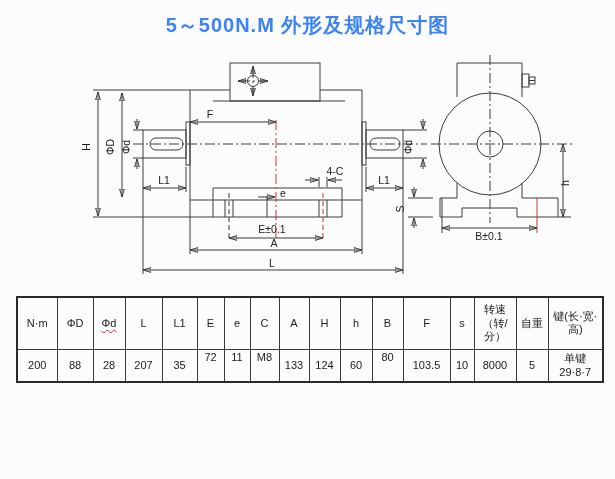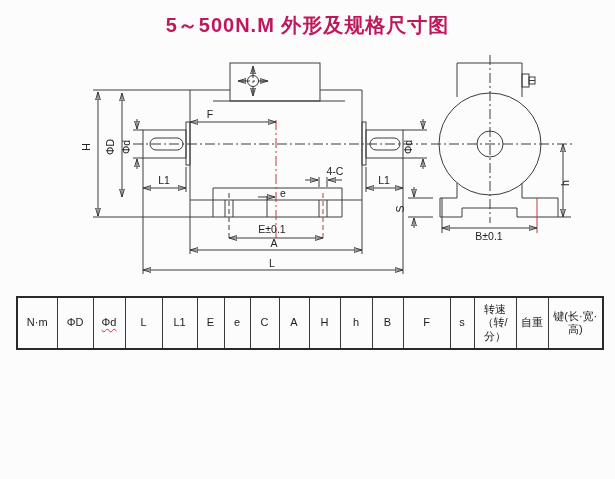--- a/index.html
+++ b/index.html
@@ -7,21 +7,21 @@
     width:615px; height:479px;
     background:#fcfcfc;
     position:relative;
     overflow:hidden;
     font-family:"Liberation Sans", "DejaVu Sans", sans-serif;
     color:#222;
   }
   .page-title {
     position:absolute; top:12px; left:0; width:615px;
     text-align:center;
-    font-size:20px; font-weight:bold; color:#be185d;
+    font-size:20px; font-weight:bold; color:#3b82f6;
     letter-spacing:1px;
   }
   svg.drawing { position:absolute; top:0; left:0; }
   svg.drawing path, svg.drawing rect, svg.drawing circle, svg.drawing line {
     stroke:#3c3c3c; stroke-width:1; fill:none;
   }
   svg.drawing text {
     stroke:none; fill:#222; font-size:10.5px;
     font-family:"Liberation Sans","DejaVu Sans",sans-serif;
   }
@@ -221,14 +221,34 @@
         <th>h</th>
         <th>B</th>
         <th>F</th>
         <th>s</th>
         <th>转速（转/分）</th>
         <th>自重</th>
         <th>键(长·宽·高)</th>
       </tr>
   </thead>
   <tbody>
+      <tr>
+        <td>200</td>
+        <td>88</td>
+        <td>28</td>
+        <td>207</td>
+        <td>35</td>
+        <td>72</td>
+        <td>11</td>
+        <td>M8</td>
+        <td>133</td>
+        <td>124</td>
+        <td>60</td>
+        <td>80</td>
+        <td>103.5</td>
+        <td>10</td>
+        <td>8000</td>
+        <td>5</td>
+        <td>单键
+29·8·7</td>
+      </tr>
     </tbody>
 </table>
 
 </body></html>

